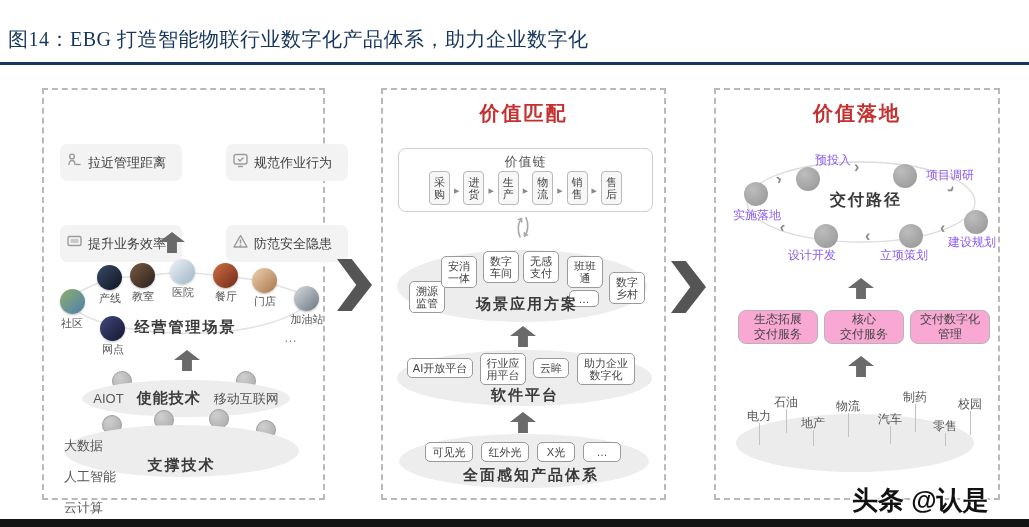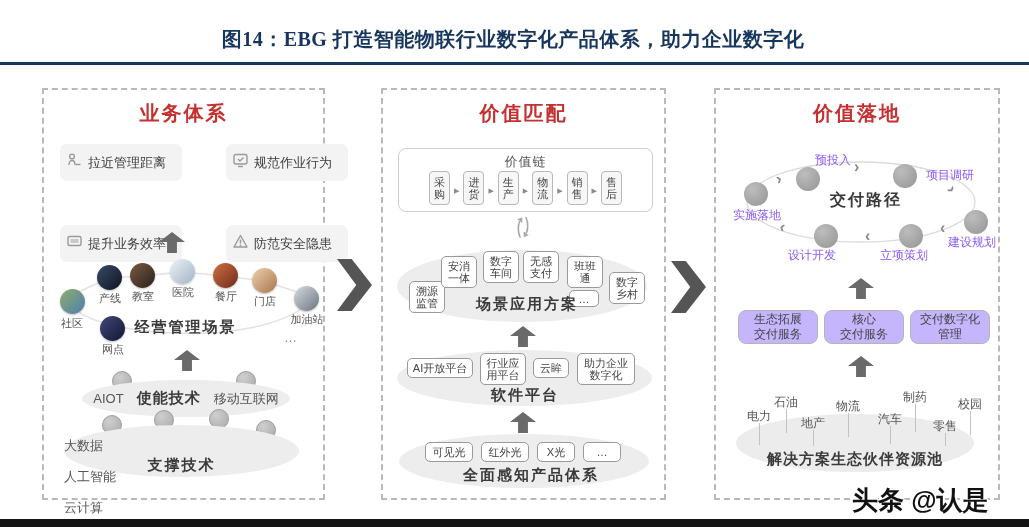--- a/index.html
+++ b/index.html
@@ -5,21 +5,21 @@
   * { margin:0; padding:0; box-sizing:border-box; }
   html,body { width:1029px; height:527px; }
   body {
     position:relative; background:#ffffff; overflow:hidden;
     font-family:"Liberation Sans","DejaVu Sans",sans-serif;
   }
   
   .fig-title {
     position:absolute; left:8px; top:26px; width:1010px;
     font-family:"Liberation Serif","DejaVu Serif",serif;
-    font-weight:bold; font-size:20px; color:#17365d; letter-spacing:0.5px;text-align:center;
+    font-weight:normal; font-size:20px; color:#17365d; letter-spacing:0.5px;
   }
   .title-rule { position:absolute; left:0; top:62px; width:1029px; height:3px; background:#17365d; }
   .bottom-bar { position:absolute; left:0; top:519px; width:1029px; height:8px; background:#141414; }
   .watermark {
     position:absolute; left:852px; top:483px; font-size:26px; font-weight:bold; color:#111;
     text-shadow:-2px 0 0 #fff,2px 0 0 #fff,0 -2px 0 #fff,0 2px 0 #fff,-1px -1px 0 #fff,1px 1px 0 #fff,-1px 1px 0 #fff,1px -1px 0 #fff;
   }
   
   .panel { position:absolute; top:88px; height:412px; border:2px dashed #b9b9b9; background:#fff; }
   #panel1 { left:42px;  width:283px; }
@@ -90,37 +90,36 @@
     letter-spacing:2px; white-space:nowrap; }
   
   .cycle-svg { position:absolute; left:0; top:0; }
   .node { position:absolute; width:24px; height:24px; border-radius:50%;
     background:radial-gradient(circle at 35% 30%, #bdbdbd, #949494); }
   .node-label { position:absolute; font-size:12px; color:#8b5cf6; white-space:nowrap; transform:translateX(-50%); }
   .cycle-title { position:absolute; left:105px; top:100px; width:90px; text-align:center;
     font-size:16px; font-weight:bold; color:#3a3a3a; letter-spacing:2px; }
   .chev { position:absolute; font-size:16px; font-weight:bold; color:#8a8a8a; line-height:14px; }
   .chev-r::after{ content:"›"; } .chev-l::after{ content:"‹"; }
-  .service-box { position:absolute; top:220px; width:80px; height:34px; background:#c4b5fd;
+  .service-box { position:absolute; top:220px; width:80px; height:34px; background:#f9a8d4;
     border:1px solid #b5b5b5; border-radius:8px; display:flex; align-items:center; justify-content:center;
     font-size:12px; line-height:15px; color:#444; text-align:center; white-space:pre-line; }
   .partner-label { position:absolute; transform:translateX(-50%); font-size:12px; color:#555; white-space:nowrap; }
   .partner-tick { position:absolute; width:1px; background:#c2c2c2; }
   .partners-ellipse { left:20px; top:324px; width:238px; height:58px; background:#ececec; }
   .partners-title { position:absolute; left:20px; top:360px; width:238px; text-align:center;
     font-size:15px; font-weight:bold; color:#3a3a3a; letter-spacing:1px; }
 </style>
 </head>
 <body>
 
 <div class="fig-title">图14：EBG 打造智能物联行业数字化产品体系，助力企业数字化</div>
 <div class="title-rule"></div>
 
 <div class="panel" id="panel1">
-  <div class="panel-title">业务体系</div>
 
   <div class="benefits">
     <div class="benefit">
       <span><svg width="17" height="17" viewBox="0 0 17 17">
             <circle cx="6" cy="4.5" r="2.4" fill="none" stroke="#9a9a9a" stroke-width="1.4"></circle>
             <path d="M3 13 c0-3 1.4-4.5 3-4.5 s3 1.5 3 4.5" fill="none" stroke="#9a9a9a" stroke-width="1.4"></path>
             <path d="M9.5 12.5 h5" stroke="#9a9a9a" stroke-width="1.4"></path>
           </svg></span>
       <span class="lbl">拉近管理距离</span>
     </div>
@@ -308,17 +307,16 @@
   <div class="partner-label" style="left:229px; top:328px;">零售</div>
   <div class="partner-label" style="left:254px; top:306px;">校园</div>
   <div class="partner-tick" style="left:43px;  top:333px; height:22px;"></div>
   <div class="partner-tick" style="left:70px;  top:319px; height:24px;"></div>
   <div class="partner-tick" style="left:97px;  top:340px; height:16px;"></div>
   <div class="partner-tick" style="left:132px; top:323px; height:24px;"></div>
   <div class="partner-tick" style="left:174px; top:336px; height:18px;"></div>
   <div class="partner-tick" style="left:199px; top:314px; height:28px;"></div>
   <div class="partner-tick" style="left:229px; top:343px; height:13px;"></div>
   <div class="partner-tick" style="left:254px; top:321px; height:24px;"></div>
-  <div class="partners-title">解决方案生态伙伴资源池</div>
 </div>
 
 <div class="watermark">头条 @认是</div>
 <div class="bottom-bar"></div>
 
 </body></html>

